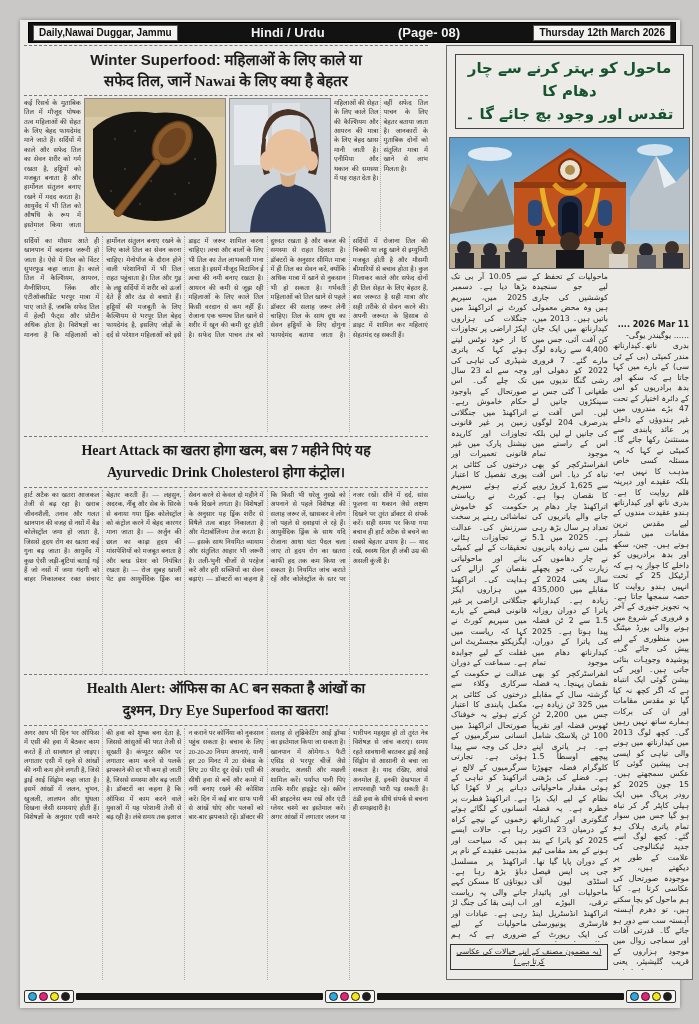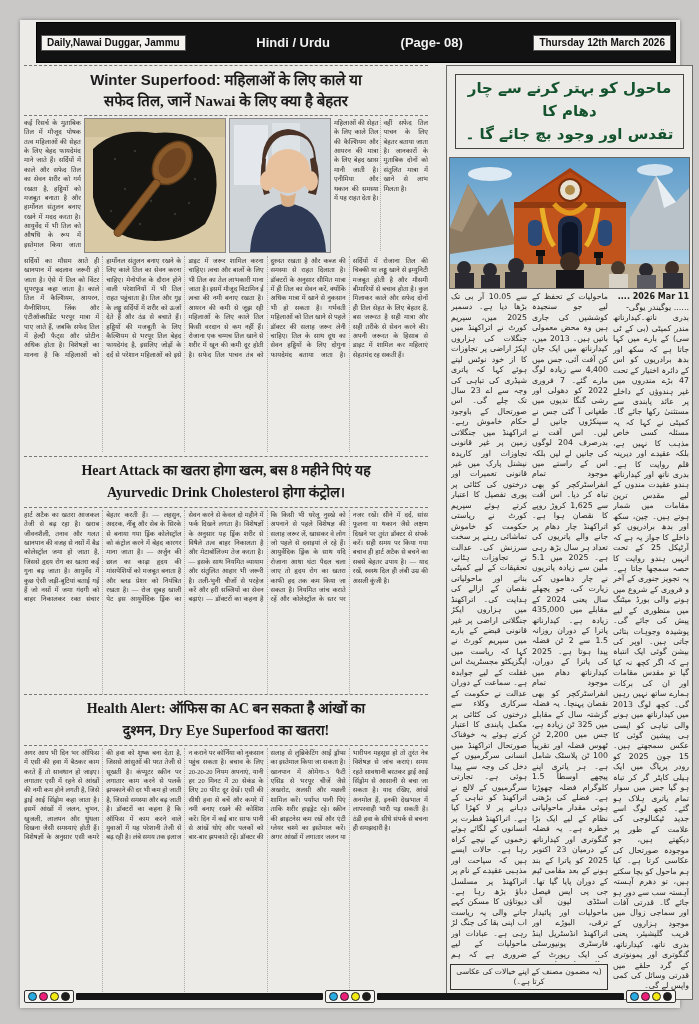--- a/index.html
+++ b/index.html
@@ -1,19 +1,19 @@
 <!DOCTYPE html>
 <html lang="hi"><head>
 <meta charset="utf-8">
 <style>
   html,body{margin:0;padding:0;}
   body{width:699px;height:1024px;background:#c9c8c6;font-family:"Liberation Sans",sans-serif;overflow:hidden;}
   .sheet{position:absolute;left:20px;top:20px;width:660px;height:988px;background:#edebe7;box-shadow:0 0 4px rgba(0,0,0,.35);}
   
-  .masthead{display:flex;align-items:center;height:19px;background:#121212;border:1px solid #000;margin:2px 4px 0 16px;padding:10px 4px;gap:2px;}
+  .masthead{display:flex;align-items:center;height:19px;background:#121212;border:1px solid #000;margin:2px 4px 0 8px;padding:0 4px;gap:2px;}
   .mh-box{background:#f4f3f0;border:1px solid #555;color:#111;font-weight:bold;font-size:10px;padding:0 5px;line-height:14px;white-space:nowrap;}
   .mh-txt{color:#f2f2f2;font-weight:bold;font-size:13px;white-space:nowrap;}
   .mh-spacer{flex:1;}
   
   .content{display:flex;gap:18px;padding:2px 4px;}
   .left-region{width:404px;}
   .right-region{width:245px;border:1px solid #6a6a66;background:#edebe7;}
   
   .headline{border-top:1px dashed #777;border-bottom:1px dashed #777;text-align:center;padding:3px 2px;color:#1c1c1c;}
   .h1a{font-size:15px;font-weight:bold;line-height:21px;font-family:"Liberation Serif",serif;}
@@ -26,23 +26,23 @@
   .top-strip{display:flex;gap:3px;margin-top:2px;}
   .mini-col{width:58px;font-size:6.6px;line-height:1.42;text-align:justify;color:#2b2b28;overflow:hidden;font-family:"Liberation Serif",serif;}
   .photo-frame{border:1px solid #888;background:#ccc;flex:none;}
   
   .urdu-headline{border:1px solid #444;margin:8px;text-align:center;font-weight:bold;font-size:15px;line-height:23px;color:#14532d;direction:rtl;font-family:"DejaVu Sans",sans-serif;padding:2px 0;}
   .urdu-photo{display:block;margin:1px 2px;border:1px solid #666;}
   .urdu-body{direction:rtl;display:flex;gap:5px;padding:2px 3px;font-size:7.8px;line-height:1.34;text-align:justify;color:#1f1f1c;font-family:"DejaVu Sans",sans-serif;height:698px;overflow:hidden;}
   .u-col{width:76px;overflow:hidden;}
   .u-group{display:flex;flex-direction:column;width:158px;}
   .u-group-cols{display:flex;gap:5px;flex:1;overflow:hidden;}
-  .u-dateline{font-weight:bold;font-size:8px;direction:ltr;text-align:right;}
+  .u-dateline{font-weight:bold;font-size:8px;direction:ltr;text-align:right;margin-top:48px;}
   .u-byline{font-size:8px;text-align:right;}
-  .u-note{border:1px solid #333;margin-top:2px;padding:2px 3px;font-size:7.6px;text-align:center;flex:none;}
+  .u-note{border:1px solid #333;margin-top:2px;padding:2px 3px;font-size:7.6px;text-align:center;flex:none;text-decoration:underline;}
   
   .footer{position:absolute;left:4px;right:4px;bottom:6px;height:12px;display:flex;align-items:center;}
   .reg-group{background:#f5f4f1;border:1px solid #333;border-radius:2px;display:flex;gap:2px;padding:1px 3px;align-items:center;flex:none;}
   .reg-dot{width:7px;height:7px;border-radius:50%;border:1px solid #222;}
   .dot-c{background:#29abe2;} .dot-m{background:#ec1e79;} .dot-y{background:#f4ea12;} .dot-k{background:#1d1d1b;}
   .reg-bar{height:7px;background:#161616;flex:1;margin:0 2px;border-radius:1px;}
 </style>
 </head>
 <body>
 
@@ -106,21 +106,21 @@
             <path d="M20,133 Q22,96 48,86 Q60,82 72,88 Q94,98 96,133 Z" fill="#2e3a55"></path>
             <path d="M50,74 Q58,80 66,74 L64,86 Q58,90 52,86 Z" fill="#d9af88"></path>
           </svg>
           <div class="mini-col cols2 body-cols" style="width:96px;height:133px;column-count:2;column-gap:5px;">महिलाओं की सेहत के लिए काले तिल की कैल्शियम और आयरन की मात्रा के लिए बेहद खास मानी जाती है। एनीमिया और थकान की समस्या में यह राहत देता है। वहीं सफेद तिल पाचन के लिए बेहतर बताया जाता है। जानकारों के मुताबिक दोनों को संतुलित मात्रा में खाने से लाभ मिलता है।</div>
         </div>
         <div class="body-cols cols5" style="height:196px;margin-top:3px;">सर्दियों का मौसम आते ही खानपान में बदलाव जरूरी हो जाता है। ऐसे में तिल को विंटर सुपरफूड कहा जाता है। काले तिल में कैल्शियम, आयरन, मैग्नीशियम, जिंक और एंटीऑक्सीडेंट भरपूर मात्रा में पाए जाते हैं, जबकि सफेद तिल में हेल्दी फैट्स और प्रोटीन अधिक होता है। विशेषज्ञों का मानना है कि महिलाओं को हार्मोनल संतुलन बनाए रखने के लिए काले तिल का सेवन करना चाहिए। मेनोपॉज के दौरान होने वाली परेशानियों में भी तिल राहत पहुंचाता है। तिल और गुड़ के लड्डू सर्दियों में शरीर को ऊर्जा देते हैं और ठंड से बचाते हैं। हड्डियों की मजबूती के लिए कैल्शियम से भरपूर तिल बेहद फायदेमंद है, इसलिए जोड़ों के दर्द से परेशान महिलाओं को इसे डाइट में जरूर शामिल करना चाहिए। त्वचा और बालों के लिए भी तिल का तेल लाभकारी माना जाता है। इसमें मौजूद विटामिन ई त्वचा की नमी बनाए रखता है। आयरन की कमी से जूझ रही महिलाओं के लिए काले तिल किसी वरदान से कम नहीं हैं। रोजाना एक चम्मच तिल खाने से शरीर में खून की कमी दूर होती है। सफेद तिल पाचन तंत्र को दुरुस्त रखता है और कब्ज की समस्या से राहत दिलाता है। डॉक्टरों के अनुसार सीमित मात्रा में ही तिल का सेवन करें, क्योंकि अधिक मात्रा में खाने से नुकसान भी हो सकता है। गर्भवती महिलाओं को तिल खाने से पहले डॉक्टर की सलाह जरूर लेनी चाहिए। तिल के साथ दूध का सेवन हड्डियों के लिए दोगुना फायदेमंद बताया जाता है। सर्दियों में रोजाना तिल की चिक्की या लड्डू खाने से इम्युनिटी मजबूत होती है और मौसमी बीमारियों से बचाव होता है। कुल मिलाकर काले और सफेद दोनों ही तिल सेहत के लिए बेहतर हैं, बस जरूरत है सही मात्रा और सही तरीके से सेवन करने की। अपनी जरूरत के हिसाब से डाइट में शामिल कर महिलाएं सेहतमंद रह सकती हैं।</div>
       </div>
 
       <div style="margin-top:4px;">
         <div class="headline h2a">
-          <span>Heart Attack का खतरा होगा खत्म, बस 8 महीने पिएं यह</span><br>
+          <span>Heart Attack का खतरा होगा खत्म, बस 7 महीने पिएं यह</span><br>
           <span>Ayurvedic Drink Cholesterol होगा कंट्रोल।</span>
         </div>
         <div class="body-cols cols5" style="height:184px;margin-top:2px;">हार्ट अटैक का खतरा आजकल तेजी से बढ़ रहा है। खराब जीवनशैली, तनाव और गलत खानपान की वजह से नसों में बैड कोलेस्ट्रॉल जमा हो जाता है, जिससे हृदय रोग का खतरा कई गुना बढ़ जाता है। आयुर्वेद में कुछ ऐसी जड़ी-बूटियां बताई गई हैं जो नसों में जमा गंदगी को बाहर निकालकर रक्त संचार बेहतर करती हैं। — लहसुन, अदरक, नींबू और सेब के सिरके से बनाया गया ड्रिंक कोलेस्ट्रॉल को कंट्रोल करने में बेहद कारगर माना जाता है। — अर्जुन की छाल का काढ़ा हृदय की मांसपेशियों को मजबूत बनाता है और ब्लड प्रेशर को नियंत्रित रखता है। — रोज सुबह खाली पेट इस आयुर्वेदिक ड्रिंक का सेवन करने से केवल दो महीने में फर्क दिखने लगता है। विशेषज्ञों के अनुसार यह ड्रिंक शरीर से विषैले तत्व बाहर निकालता है और मेटाबॉलिज्म तेज करता है। — इसके साथ नियमित व्यायाम और संतुलित आहार भी जरूरी है। तली-भुनी चीजों से परहेज करें और हरी सब्जियों का सेवन बढ़ाएं। — डॉक्टरों का कहना है कि किसी भी घरेलू नुस्खे को अपनाने से पहले विशेषज्ञ की सलाह जरूर लें, खासकर वे लोग जो पहले से दवाइयां ले रहे हैं। आयुर्वेदिक ड्रिंक के साथ यदि रोजाना आधा घंटा पैदल चला जाए तो हृदय रोग का खतरा काफी हद तक कम किया जा सकता है। नियमित जांच कराते रहें और कोलेस्ट्रॉल के स्तर पर नजर रखें। सीने में दर्द, सांस फूलना या थकान जैसे लक्षण दिखने पर तुरंत डॉक्टर से संपर्क करें। सही समय पर किया गया बचाव ही हार्ट अटैक से बचने का सबसे बेहतर उपाय है। — याद रखें, स्वस्थ दिल ही लंबी उम्र की असली कुंजी है।</div>
       </div>
 
       <div style="margin-top:0;">
         <div class="headline h2a">
           <span>Health Alert: ऑफिस का AC बन सकता है आंखों का</span><br>
           <span>दुश्मन, Dry Eye Superfood का खतरा!</span>
         </div>

